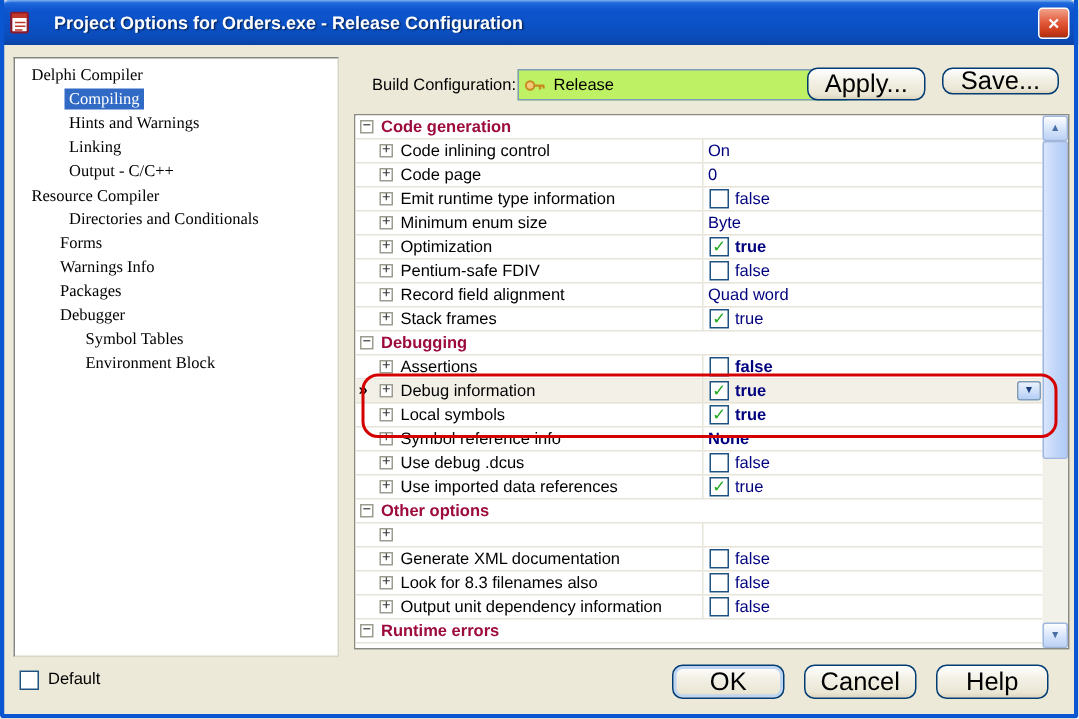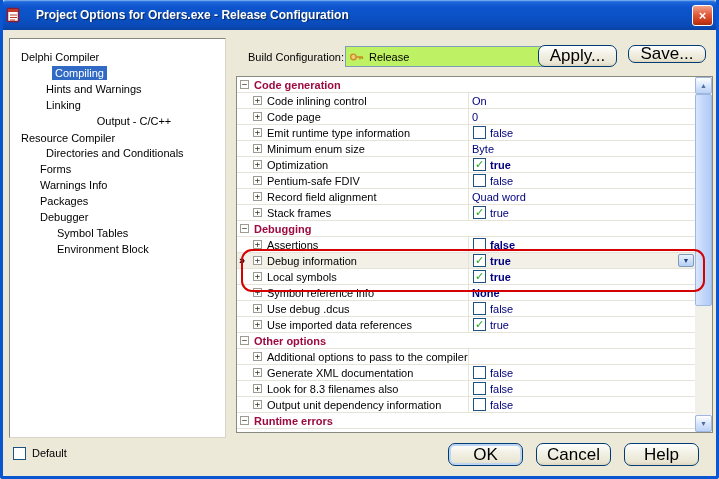--- a/index.html
+++ b/index.html
@@ -10,24 +10,24 @@
   .titlebar{position:absolute;left:0;top:0;width:719px;height:30px;box-sizing:border-box;border-radius:7px 7px 0 0;
     background:linear-gradient(180deg,#3D8AE4 0%,#1E66DA 8%,#0E55CE 22%,#0B51C6 55%,#0A4BB8 85%,#0942A4 100%);
     box-shadow:inset 0 1px 0 #6FA5EC;display:flex;align-items:center;gap:14px;padding:0 6px;z-index:10;}
   .title-text{color:#fff;font-weight:bold;font-size:12px;text-shadow:1px 1px 1px rgba(0,0,0,.55);flex:1;white-space:nowrap;overflow:hidden;}
   .close-btn{width:21px;height:21px;box-sizing:border-box;border:1px solid #fff;border-radius:3px;
     background:linear-gradient(180deg,#F0A28B,#E25C3C 45%,#CC3A19 80%,#A72D0E);
     color:#fff;font-size:13px;font-weight:bold;display:flex;align-items:center;justify-content:center;cursor:default;}
   .title-icon{width:16px;height:16px;flex:none;display:flex;}
   
   .tree-panel{position:absolute;left:9px;top:38px;width:217px;height:400px;box-sizing:border-box;background:#fff;
-    border:1px solid #858681;border-right-color:#D8D5C8;border-bottom-color:#D8D5C8;padding-top:10px;overflow:hidden;}
+    border:1px solid #858681;border-right-color:#D8D5C8;border-bottom-color:#D8D5C8;padding-top:3px;overflow:hidden;font-family:Liberation Serif, serif;}
   .tree-item{height:16px;display:flex;align-items:center;font-size:11px;white-space:nowrap;color:#000;}
   .tree-label{padding:1px 3px;}
-  .tree-item.sel .tree-label{background:var(--selection-bg,#316AC5);color:#fff;margin-left:9px;}
+  .tree-item.sel .tree-label{background:var(--selection-bg,#316AC5);color:#fff;}
   
   .bc-label{position:absolute;left:248px;top:51px;font-size:11px;color:#000;}
   .combo{position:absolute;left:345px;top:46px;width:220px;height:21px;box-sizing:border-box;border:1px solid #7F9DB9;background:#bef264;
     display:flex;align-items:center;padding-left:3px;font-size:11px;}
   .key-icon{width:15px;height:14px;margin-right:5px;flex:none;display:flex;align-items:center;}
   .combo-value{flex:1;color:#000;}
   .combo-arrow{position:absolute;right:1px;top:1px;width:17px;height:17px;box-sizing:border-box;border:1px solid #AFC7EC;border-radius:2px;
     background:linear-gradient(180deg,#E6F0FE,#CCDEFA 55%,#B2CDF8);display:flex;align-items:center;justify-content:center;color:#1C3E7A;font-size:8px;}
   
   .xp-btn{position:absolute;height:23px;box-sizing:border-box;border:1px solid #003C74;border-radius:7px;
@@ -92,21 +92,21 @@
       </div>
       <div class="tree-item sel" style="padding-left: 33px;">
         <span class="tree-label">Compiling</span>
       </div>
       <div class="tree-item" style="padding-left: 33px;">
         <span class="tree-label">Hints and Warnings</span>
       </div>
       <div class="tree-item" style="padding-left: 33px;">
         <span class="tree-label">Linking</span>
       </div>
-      <div class="tree-item" style="padding-left: 33px; justify-content: center;">
+      <div class="tree-item" style="padding-left: 33px;">
         <span class="tree-label">Output - C/C++</span>
       </div>
       <div class="tree-item" style="padding-left: 8px; align-items: flex-end;">
         <span class="tree-label">Resource Compiler</span>
       </div>
       <div class="tree-item" style="padding-left: 33px;">
         <span class="tree-label">Directories and Conditionals</span>
       </div>
       <div class="tree-item" style="padding-left: 27px;">
         <span class="tree-label">Forms</span>
@@ -295,21 +295,20 @@
             <span class="val">true</span>
           </div>
         </div>
         <div class="grid-row category">
           <span class="expand-box">−</span>
           <span>Other options</span>
         </div>
         <div class="grid-row property">
           <div class="name-cell">
             <span class="expand-box">+</span>
-            <span>Additional options to pass to the compiler</span>
           </div>
           <div class="value-cell">
             <span class="val"></span>
           </div>
         </div>
         <div class="grid-row property">
           <div class="name-cell">
             <span class="expand-box">+</span>
             <span>Generate XML documentation</span>
           </div>

